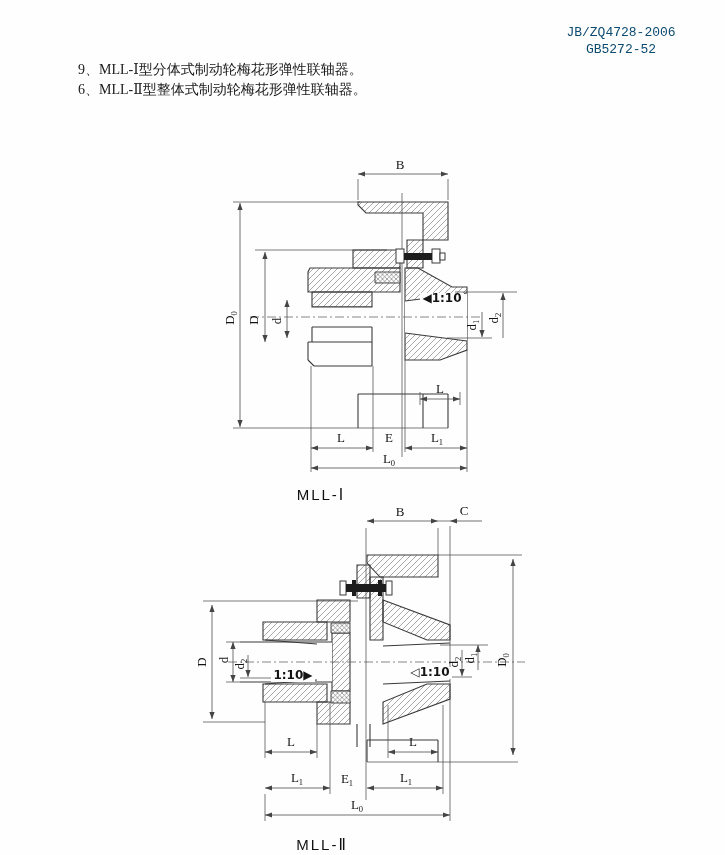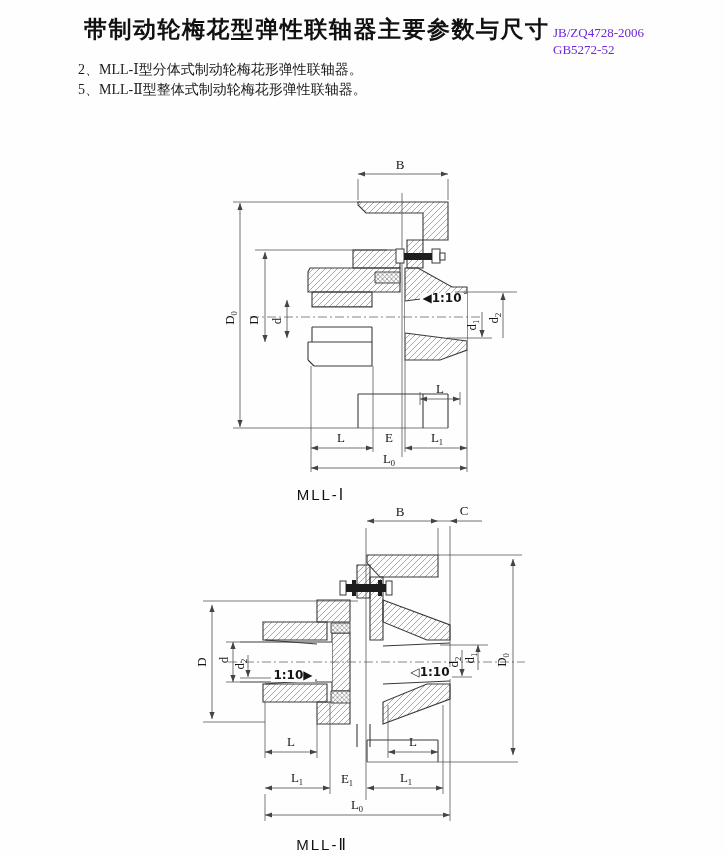--- a/index.html
+++ b/index.html
@@ -1,37 +1,36 @@
 <!DOCTYPE html>
 <html><head>
 <meta charset="utf-8">
 <style>
   html,body{margin:0;padding:0;}
   .page{position:relative;width:725px;height:855px;background:#fefefe;overflow:hidden;
         font-family:"Liberation Serif","DejaVu Serif",serif;color:#1c1c1c;}
   .title{position:absolute;left:84px;top:14px;font-size:23px;font-weight:bold;
          letter-spacing:1.5px;font-family:"Liberation Sans","DejaVu Sans",sans-serif;color:#111;}
-  .standards{position:absolute;left:553px;top:24px;width:136px;text-align:left;
-             font-size:13px;line-height:17px;font-family:Liberation Serif, serif;color:#6d28d9;}
+  .standards{position:absolute;left:553px;top:24px;width:136px;text-align:center;
+             font-size:13px;line-height:17px;font-family:Liberation Mono, monospace;color:#0c4a6e;}
   .notes{position:absolute;left:78px;top:60px;font-size:14px;line-height:20px;color:#1a1a1a;}
   .notes div{white-space:nowrap;}
   svg.drawing{position:absolute;left:0;top:0;}
 </style>
 </head>
 <body>
 
 <div class="page">
-  <div class="title">带制动轮梅花型弹性联轴器主要参数与尺寸</div>
   <div class="standards">
     <div>JB/ZQ4728-2006</div>
     <div>GB5272-52</div>
   </div>
   <div class="notes">
-    <div>2、MLL-Ⅰ型分体式制动轮梅花形弹性联轴器。</div>
-    <div>5、MLL-Ⅱ型整体式制动轮梅花形弹性联轴器。</div>
+    <div>9、MLL-Ⅰ型分体式制动轮梅花形弹性联轴器。</div>
+    <div>6、MLL-Ⅱ型整体式制动轮梅花形弹性联轴器。</div>
   </div>
 
   <svg class="drawing" id="dwg" width="725" height="855" viewBox="0 0 725 855">
     <defs>
       <pattern id="h1" patternUnits="userSpaceOnUse" width="6" height="6">
         <path d="M-1,7 L7,-1" stroke="#848484" stroke-width="0.7"></path>
       </pattern>
       <pattern id="h2" patternUnits="userSpaceOnUse" width="4.5" height="4.5">
         <path d="M-1,5.5 L5.5,-1 M-1,-1 L5.5,5.5" stroke="#6c6c6c" stroke-width="0.6"></path>
       </pattern>

